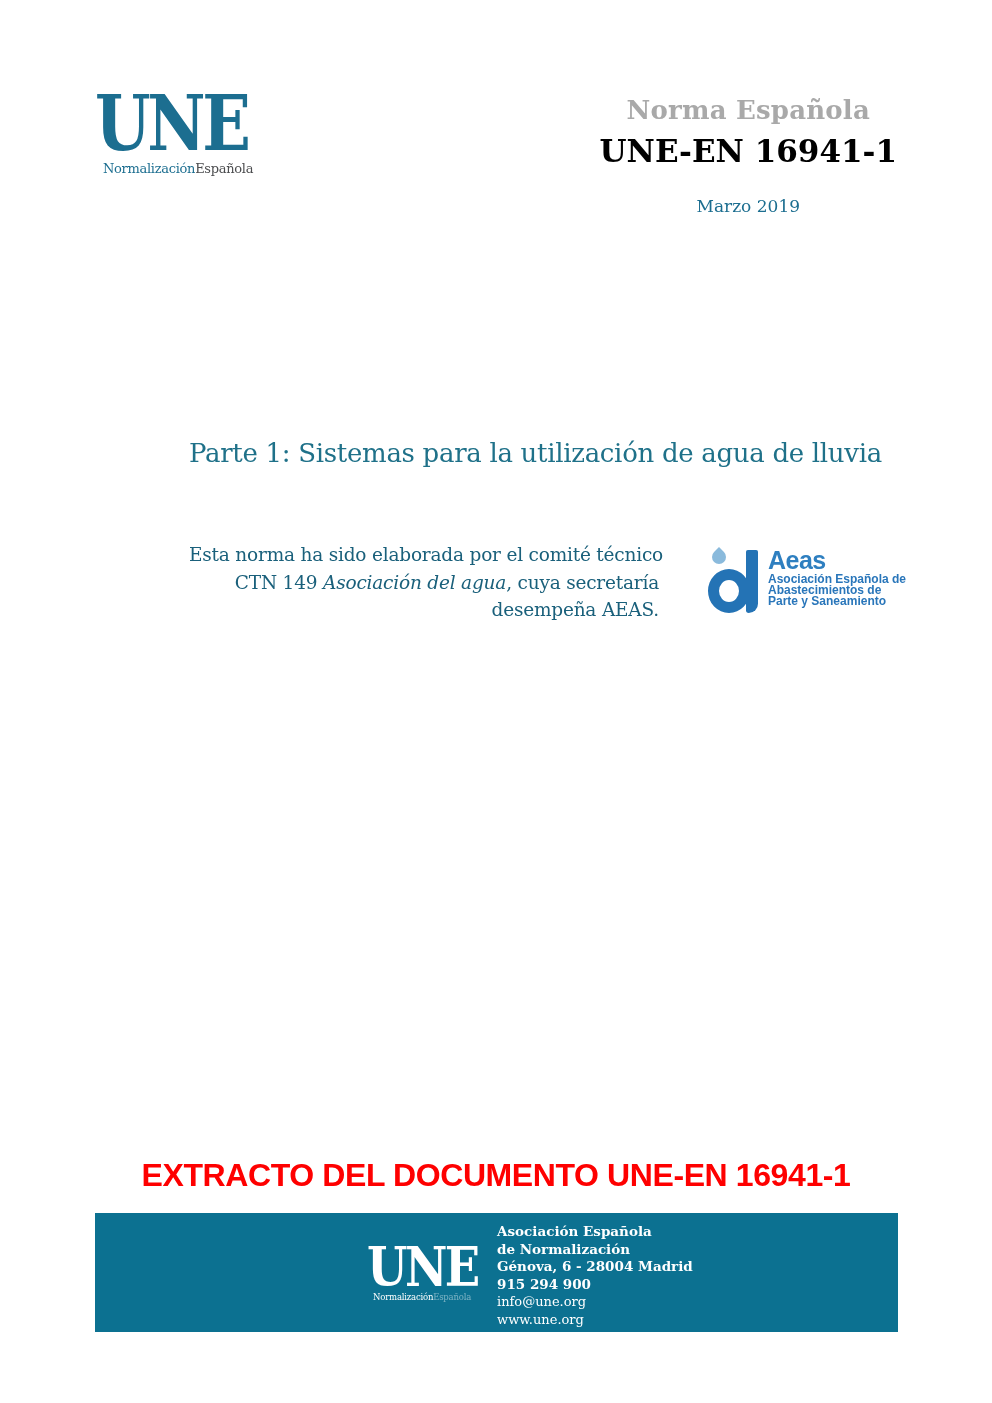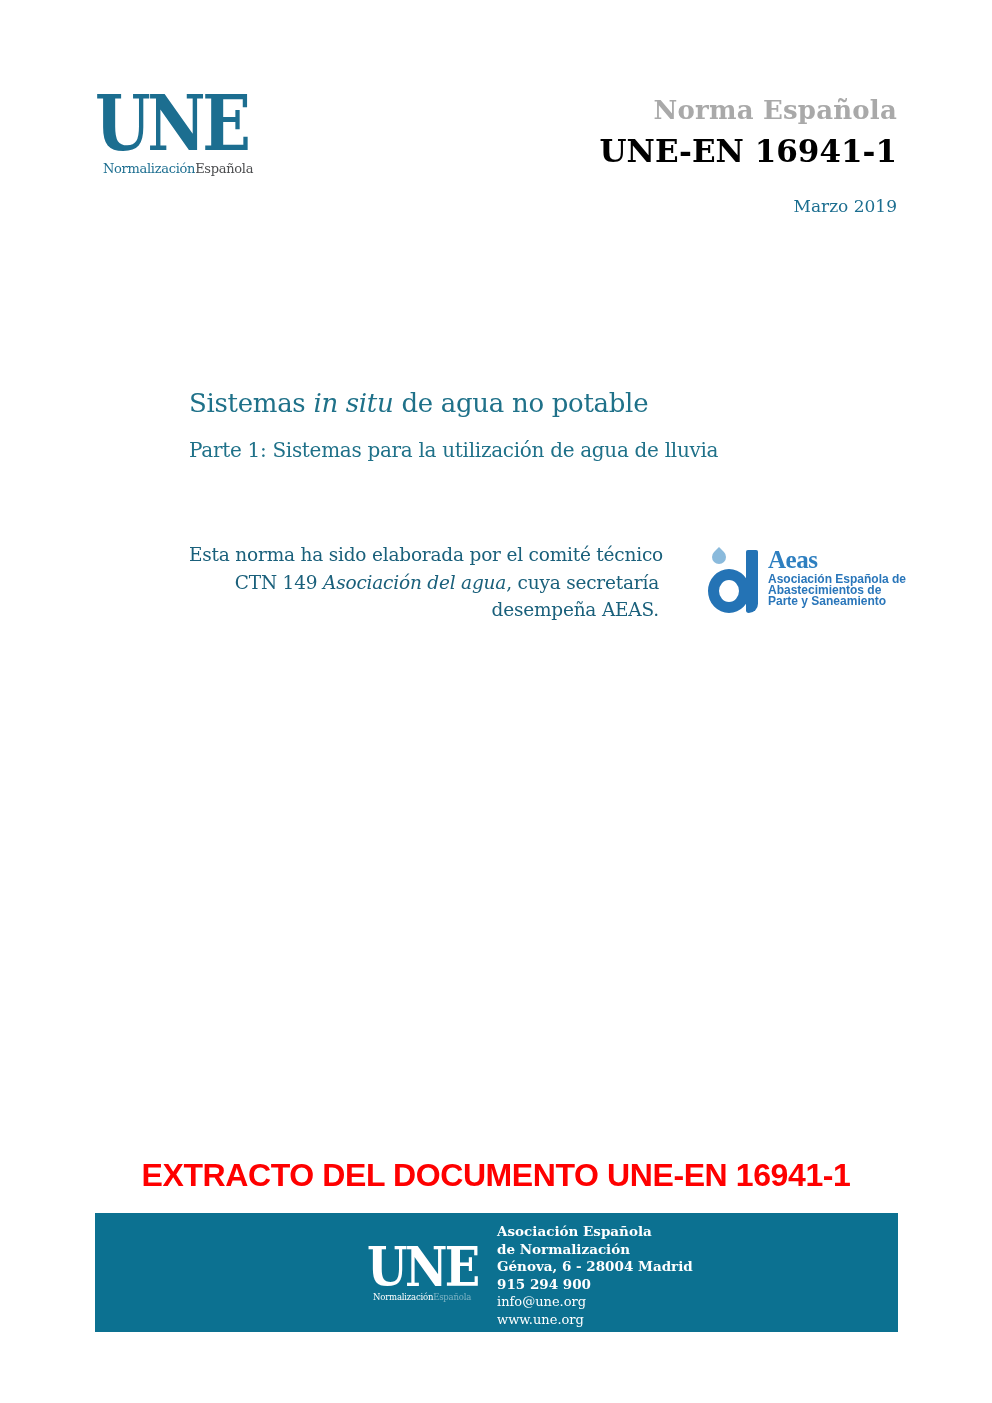--- a/index.html
+++ b/index.html
@@ -13,45 +13,45 @@
   .une-word-top {
     font-size:76px; font-weight:bold; color:#1c6e90; line-height:57px;
     letter-spacing:-4px; transform:scaleX(0.84); transform-origin:left top;
     white-space:nowrap;
   }
   .une-tagline-top { position:absolute; left:8px; top:66px; font-size:13px; letter-spacing:-0.3px; white-space:nowrap; }
   .tag-primary-top { color:#1c6e90; }
   .tag-secondary-top { color:#4c4d4f; }
 
   
-  .header-right { position:absolute; right:95px; top:95px; text-align:right; }
+  .header-right { position:absolute; right:95px; top:95px; text-align:center; }
   .doc-type { font-size:26px; font-weight:bold; color:#a9a9a9; letter-spacing:0.2px; line-height:30px; }
   .doc-code { font-size:31px; font-weight:bold; color:#000000; line-height:35px; margin-top:9px; }
   .doc-date { font-size:17px; color:#1c6e90; line-height:20px; margin-top:27px; }
 
   
   .title-line1 { position:absolute; left:189px; top:388px; font-size:26px; color:#1f7189; letter-spacing:-0.3px; white-space:nowrap; }
-  .title-line2 { position:absolute; left:189px; top:438px; font-size:20px; color:#1f7189; letter-spacing:-0.3px; white-space:nowrap; }
+  .title-line2 { position:absolute; left:189px; top:438px; font-size:26px; color:#1f7189; letter-spacing:-0.3px; white-space:nowrap; }
   .italic { font-style:italic; }
 
   
   .committee {
     position:absolute; left:189px; top:541px; width:470px;
     font-size:18.5px; line-height:27.5px; color:#1a607b; letter-spacing:-0.2px;text-align:right;
   }
   .committee div { white-space:nowrap; }
 
   
   .aeas { position:absolute; left:708px; top:548px; width:180px; height:70px; }
   .aeas-glyph { position:absolute; left:0; top:2px; width:52px; height:63px; }
   .aeas-stem { position:absolute; right:2px; top:0; width:12px; height:63px; background:#2473b5; border-radius:2px 2px 10px 3px; }
   .aeas-bowl { position:absolute; left:0; bottom:0; width:42px; height:44px; box-sizing:border-box; border:11px solid #2473b5; border-radius:50%; }
   .aeas-drop { position:absolute; left:4px; top:0; width:14px; height:14px; background:#8abadc; border-radius:0 50% 50% 50%; transform:rotate(45deg); }
   .aeas-textcol { position:absolute; left:60px; top:0; font-family:"Liberation Sans", sans-serif; }
-  .aeas-name { font-size:25px; font-weight:bold; color:#2e7fc0; line-height:24px; letter-spacing:-0.5px;font-family:Liberation Serif, serif; }
+  .aeas-name { font-size:25px; font-weight:bold; color:#2e7fc0; line-height:24px; letter-spacing:-0.5px; }
   .aeas-desc { margin-top:2px; font-size:12px; font-weight:bold; color:#2976ba; line-height:11px; white-space:nowrap; }
 
   
   .extract-notice {
     position:absolute; left:0; top:1157px; width:992px; text-align:center;
     font-family:"Liberation Sans", sans-serif; font-weight:bold; font-size:32px;
     color:#fe0000; letter-spacing:-0.4px;
   }
 
   
@@ -77,21 +77,20 @@
     <div class="une-word-top">UNE</div>
     <div class="une-tagline-top"><span class="tag-primary-top">Normalización</span><span class="tag-secondary-top">Española</span></div>
   </div>
 
   <div class="header-right">
     <div class="doc-type">Norma Española</div>
     <div class="doc-code">UNE-EN 16941-1</div>
     <div class="doc-date">Marzo 2019</div>
   </div>
 
-  <div class="title-line1"><span>Sistemas </span><span class="italic">in situ</span><span> de agua no potable</span></div>
   <div class="title-line2">Parte 1: Sistemas para la utilización de agua de lluvia</div>
 
   <div class="committee">
     <div>Esta norma ha sido elaborada por el comité técnico</div>
     <div><span>CTN 149 </span><span class="italic">Asociación del agua</span><span>, cuya secretaría</span></div>
     <div>desempeña AEAS.</div>
   </div>
 
   <div class="aeas">
     <div class="aeas-glyph">

